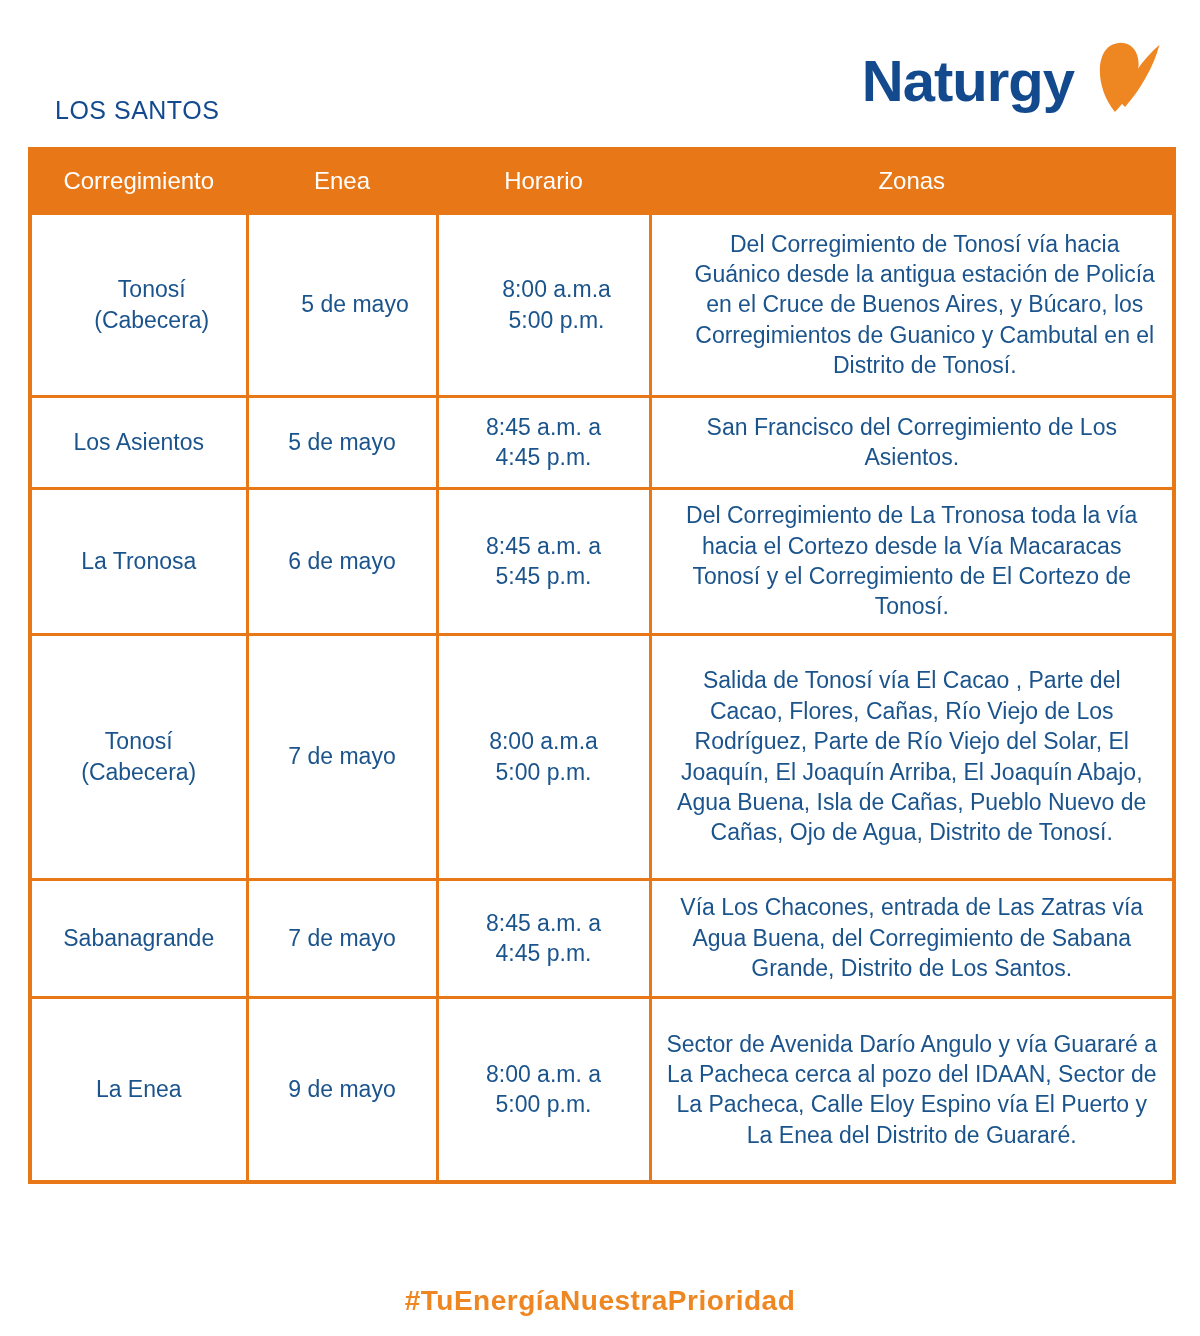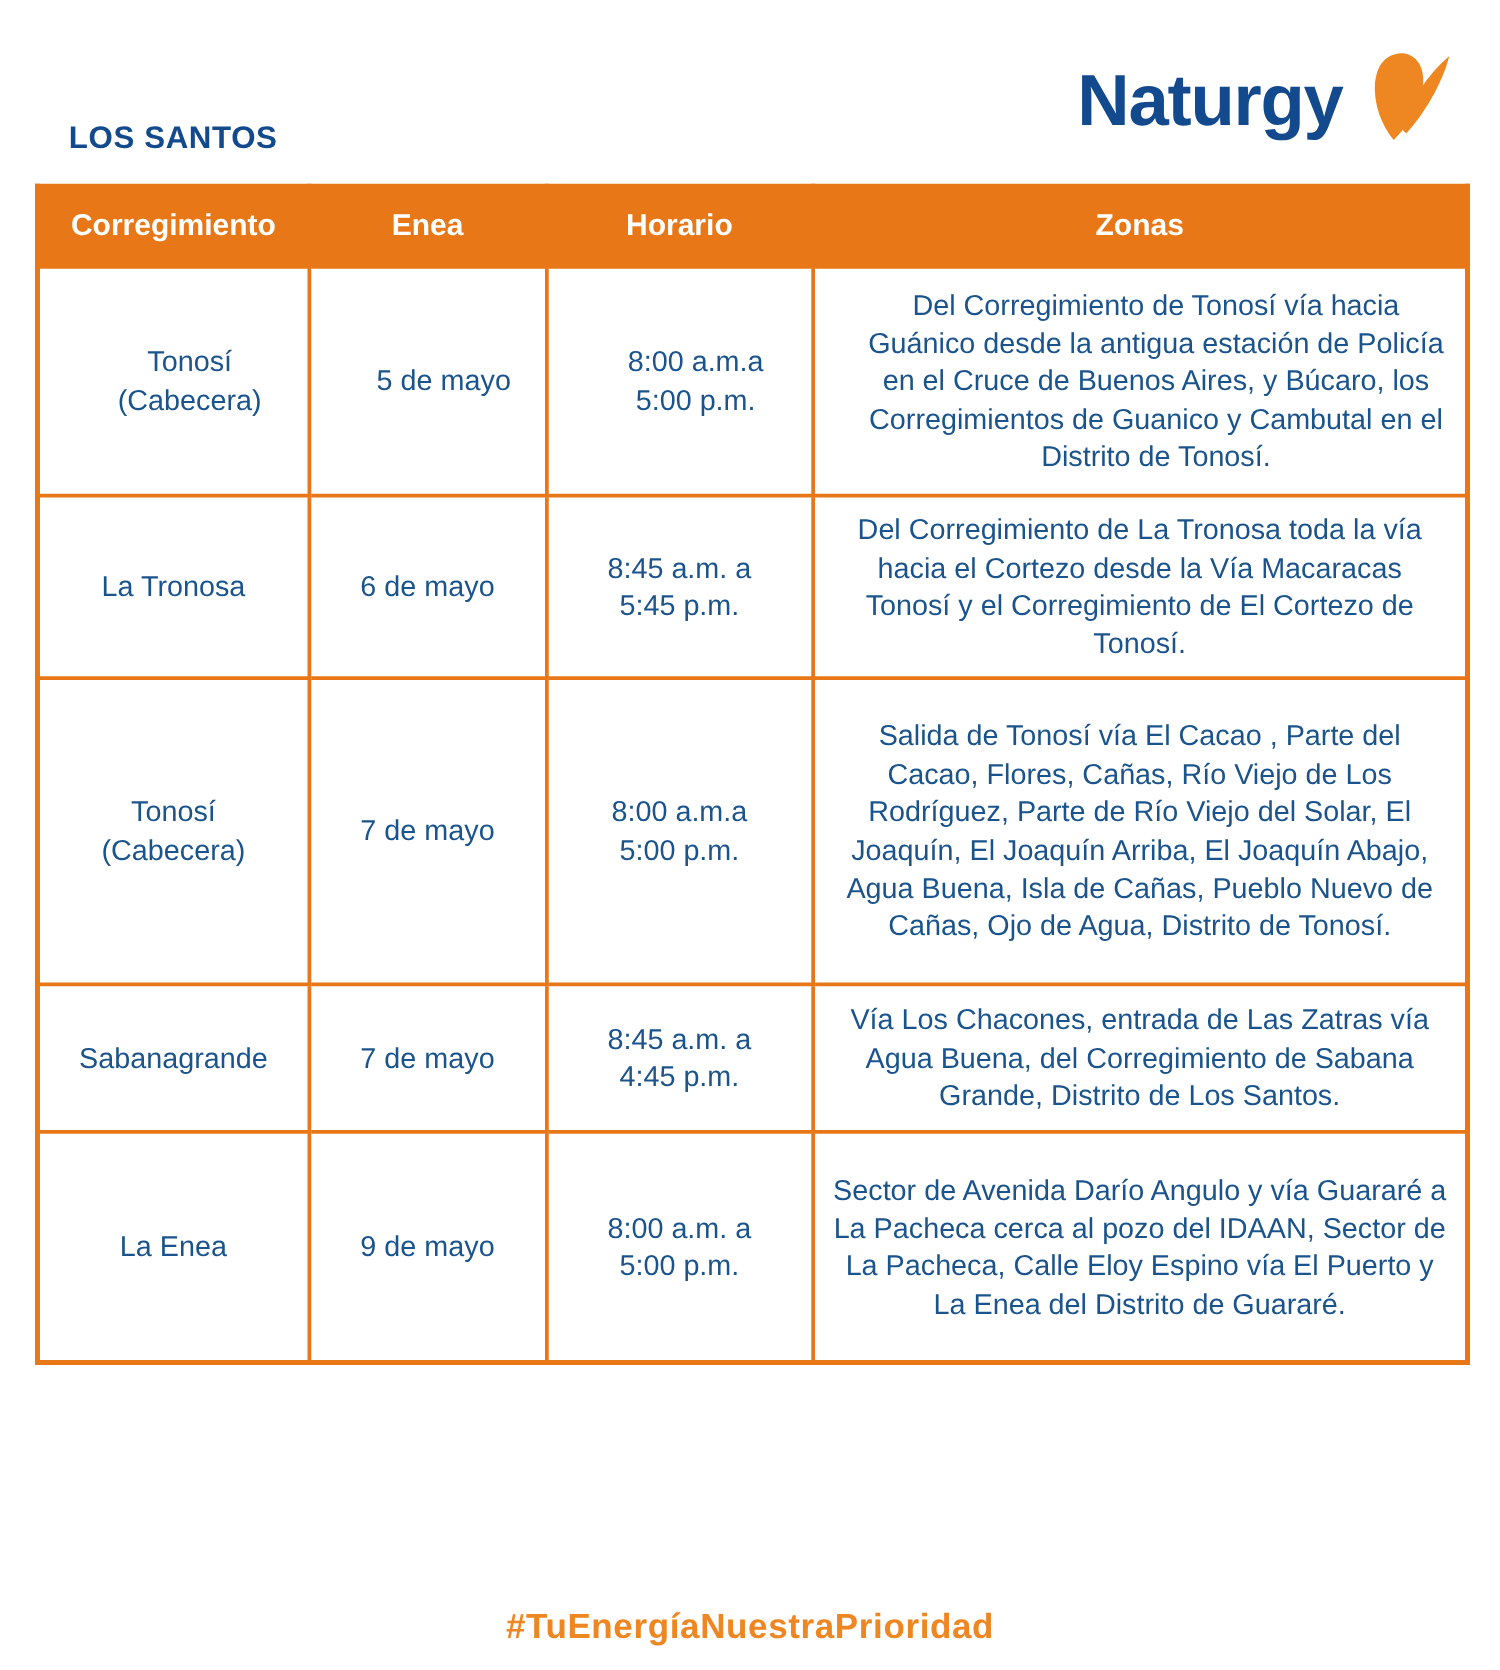--- a/index.html
+++ b/index.html
@@ -13,21 +13,21 @@
   body{
     position:relative;
     width:1200px;height:1336px;
     font-family:"Liberation Sans","DejaVu Sans",sans-serif;
     color:var(--navy);
     overflow:hidden;
   }
 
   .region-title{
     position:absolute;left:55px;top:96px;
-    font-size:25px;font-weight:bold;letter-spacing:0.5px;
+    font-size:25px;font-weight:normal;letter-spacing:0.5px;
     color:var(--logo-navy);
   }
 
   .logo{
     position:absolute;top:38px;right:38px;
     display:flex;align-items:flex-start;text-align:right;
   }
   .logo-wordmark{
     font-size:58px;font-weight:bold;letter-spacing:-1px;
     color:var(--logo-navy);
@@ -43,21 +43,21 @@
     table-layout:fixed;
   }
   .outage-table th,.outage-table td{
     border:3px solid var(--orange);
     text-align:center;vertical-align:middle;
   }
   .outage-table{border:4px solid var(--orange);}
   .outage-table th{
     background:var(--orange);
     color:var(--white);
-    font-size:24px;font-weight:bold;
+    font-size:24px;font-weight:normal;
     height:64px;
     border-color:var(--orange);
   }
   .outage-table td{
     font-size:23px;
     line-height:1.32;
     color:var(--navy);
     white-space:pre-line;
     padding:8px 14px;
     background:#fff;
@@ -113,20 +113,27 @@
   </thead>
   <tbody>
     <tr class="r1">
       <td>Tonosí
 (Cabecera)</td>
       <td>5 de mayo</td>
       <td>8:00 a.m.a
 5:00 p.m.</td>
       <td>Del Corregimiento de Tonosí vía hacia Guánico desde la antigua estación de Policía en el Cruce de Buenos Aires, y Búcaro, los Corregimientos de Guanico y Cambutal en el Distrito de Tonosí.</td>
     </tr>
+    <tr class="r2">
+      <td>Los Asientos</td>
+      <td>5 de mayo</td>
+      <td>8:45 a.m. a
+4:45 p.m.</td>
+      <td>San Francisco del Corregimiento de Los Asientos.</td>
+    </tr>
     <tr class="r3">
       <td>La Tronosa</td>
       <td>6 de mayo</td>
       <td>8:45 a.m. a
 5:45 p.m.</td>
       <td>Del Corregimiento de La Tronosa toda la vía hacia el Cortezo desde la Vía Macaracas Tonosí y el Corregimiento de El Cortezo de Tonosí.</td>
     </tr>
     <tr class="r5">
       <td>Tonosí
 (Cabecera)</td>

